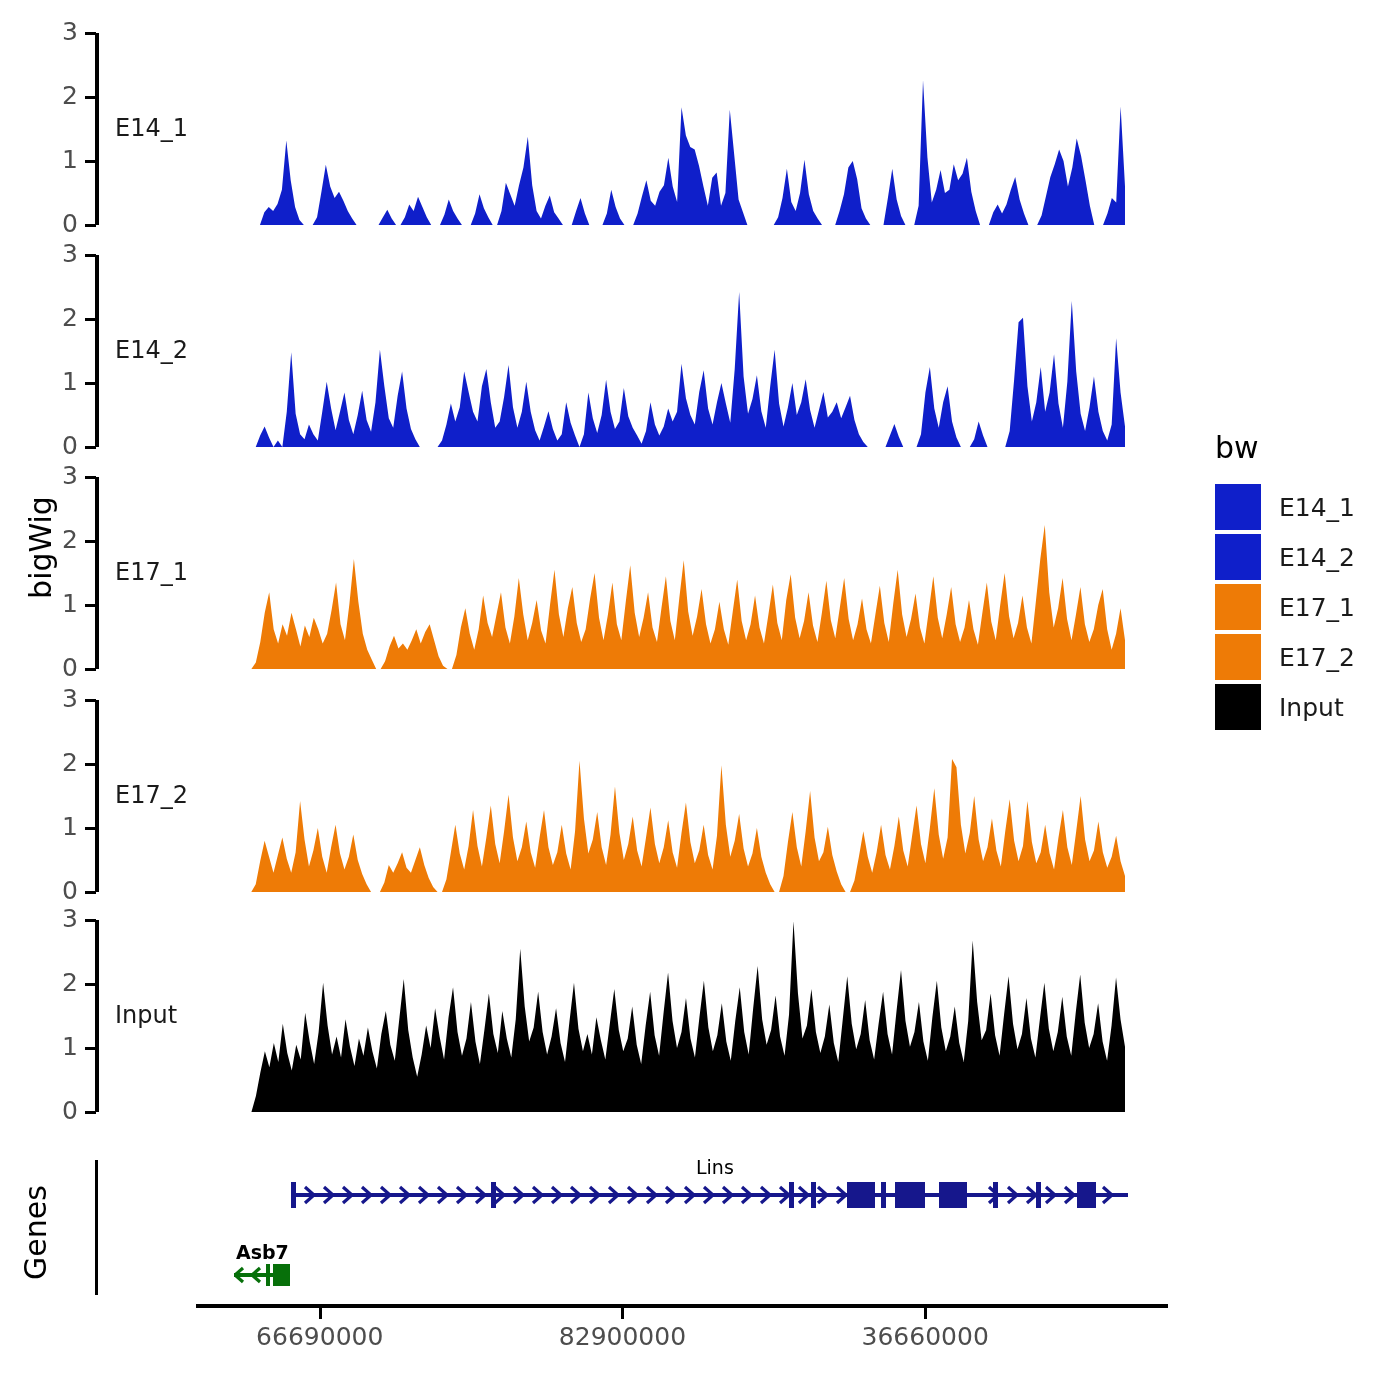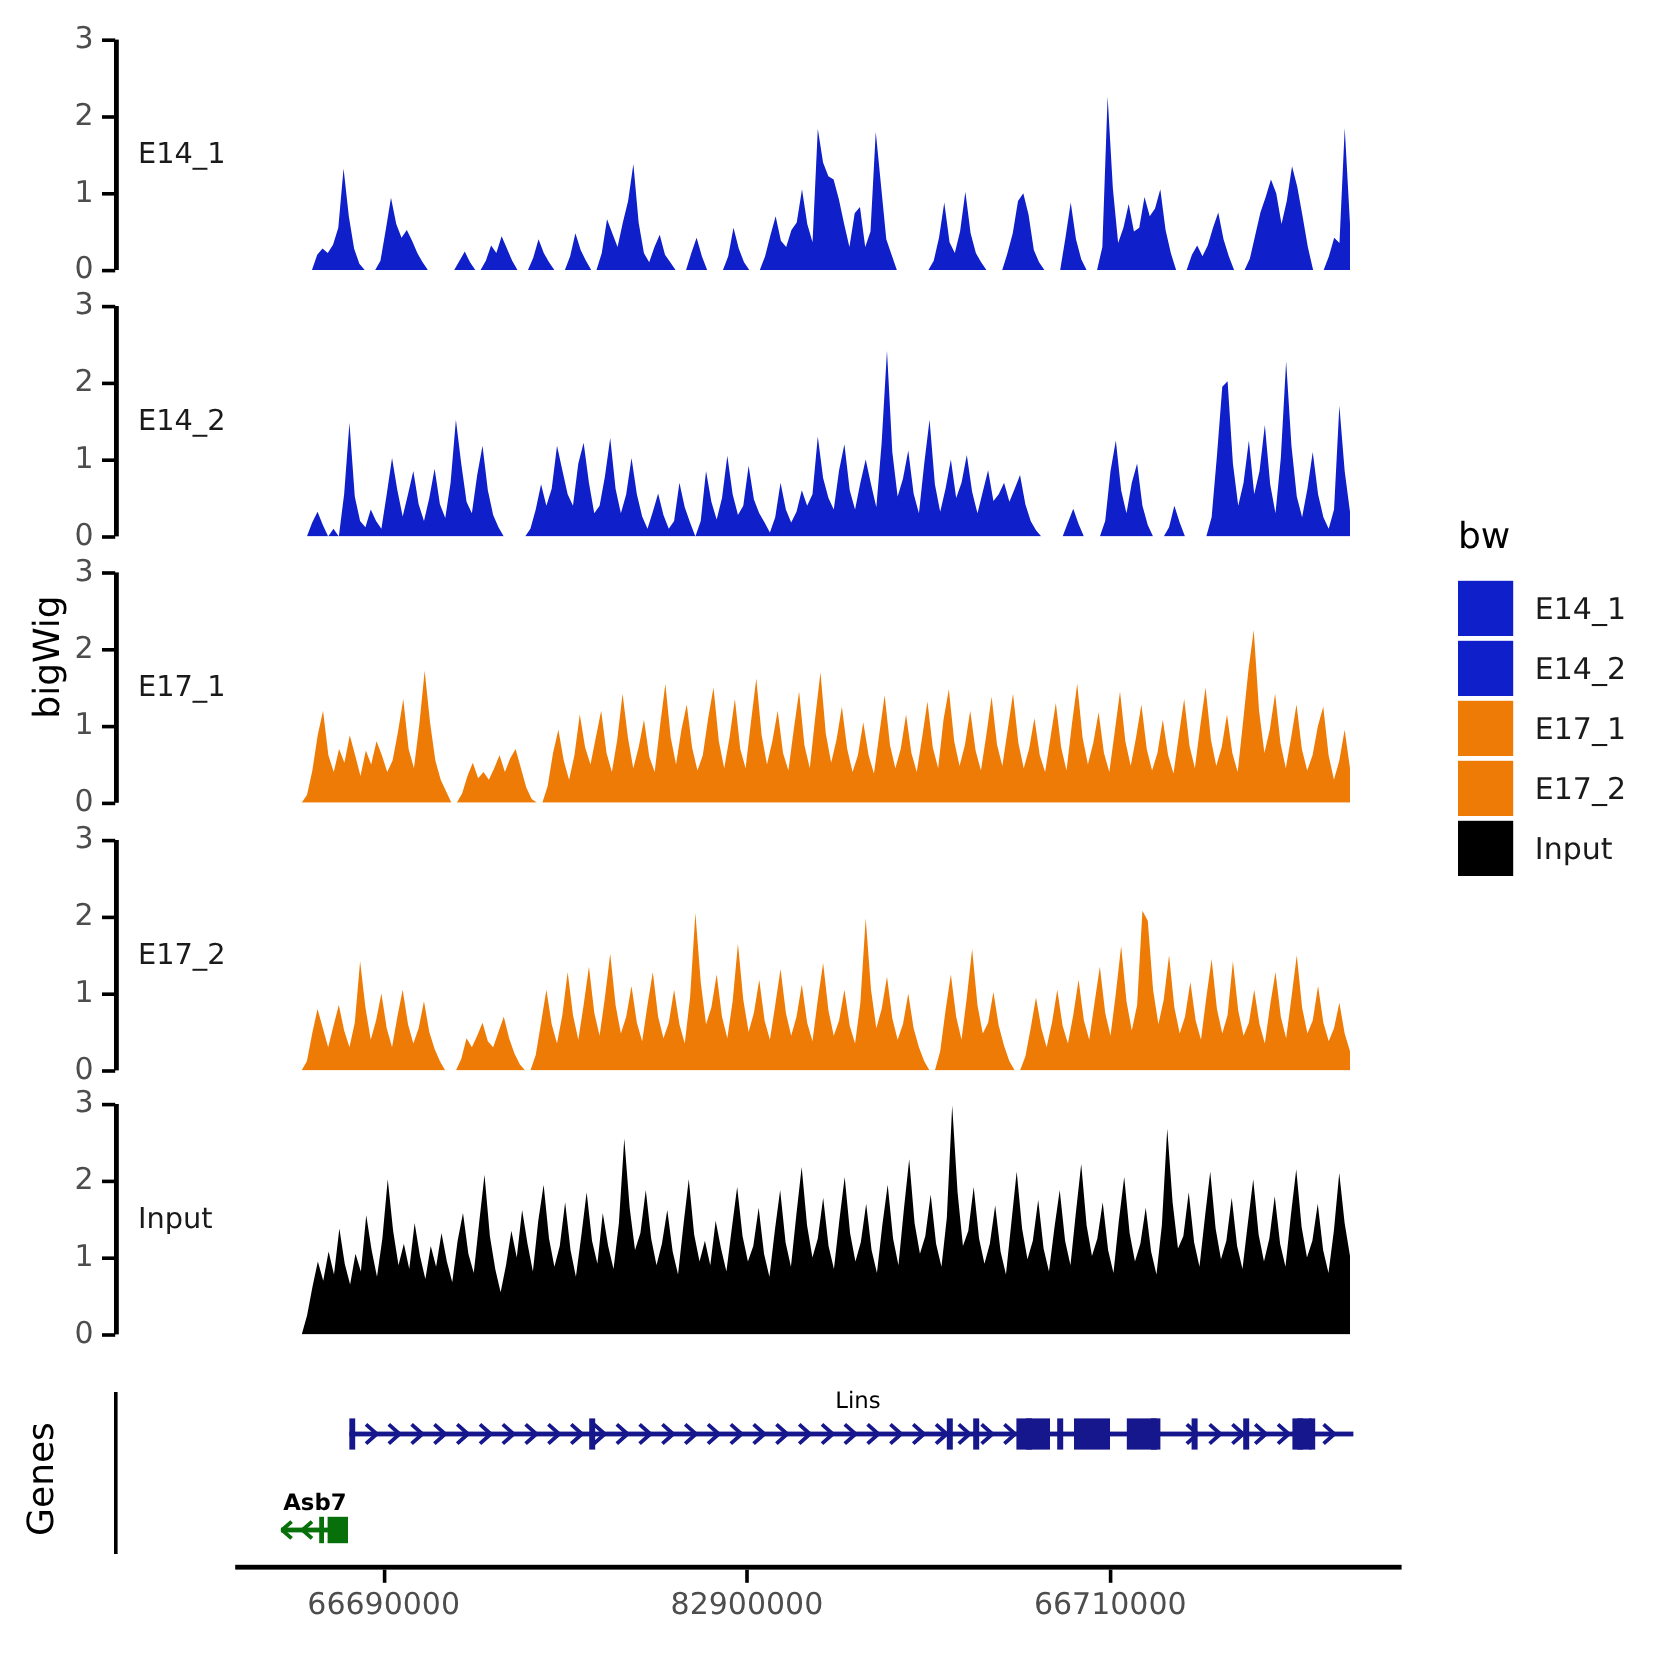--- a/index.html
+++ b/index.html
@@ -241,21 +241,21 @@
     </div>
   </div>
 
   <div id="xaxis-line"></div>
   <div id="xaxis-ticks">
       <div class="xtick" style="left: 318.737px;"></div>
       <div class="xticklab" style="left: 319.737px;">66690000</div>
       <div class="xtick" style="left: 621.468px;"></div>
       <div class="xticklab" style="left: 622.468px;">82900000</div>
       <div class="xtick" style="left: 924.198px;"></div>
-      <div class="xticklab" style="left: 925.198px;">66710000</div>
+      <div class="xticklab" style="left: 925.198px;">36660000</div>
     </div>
 
   <div id="legend">
     <div id="legend-title">bw</div>
     <div id="legend-items">
         <div class="legend-item">
           <div class="legend-swatch" style="background: rgb(15, 31, 202);"></div>
           <div class="legend-label">E14_1</div>
         </div>
         <div class="legend-item">

